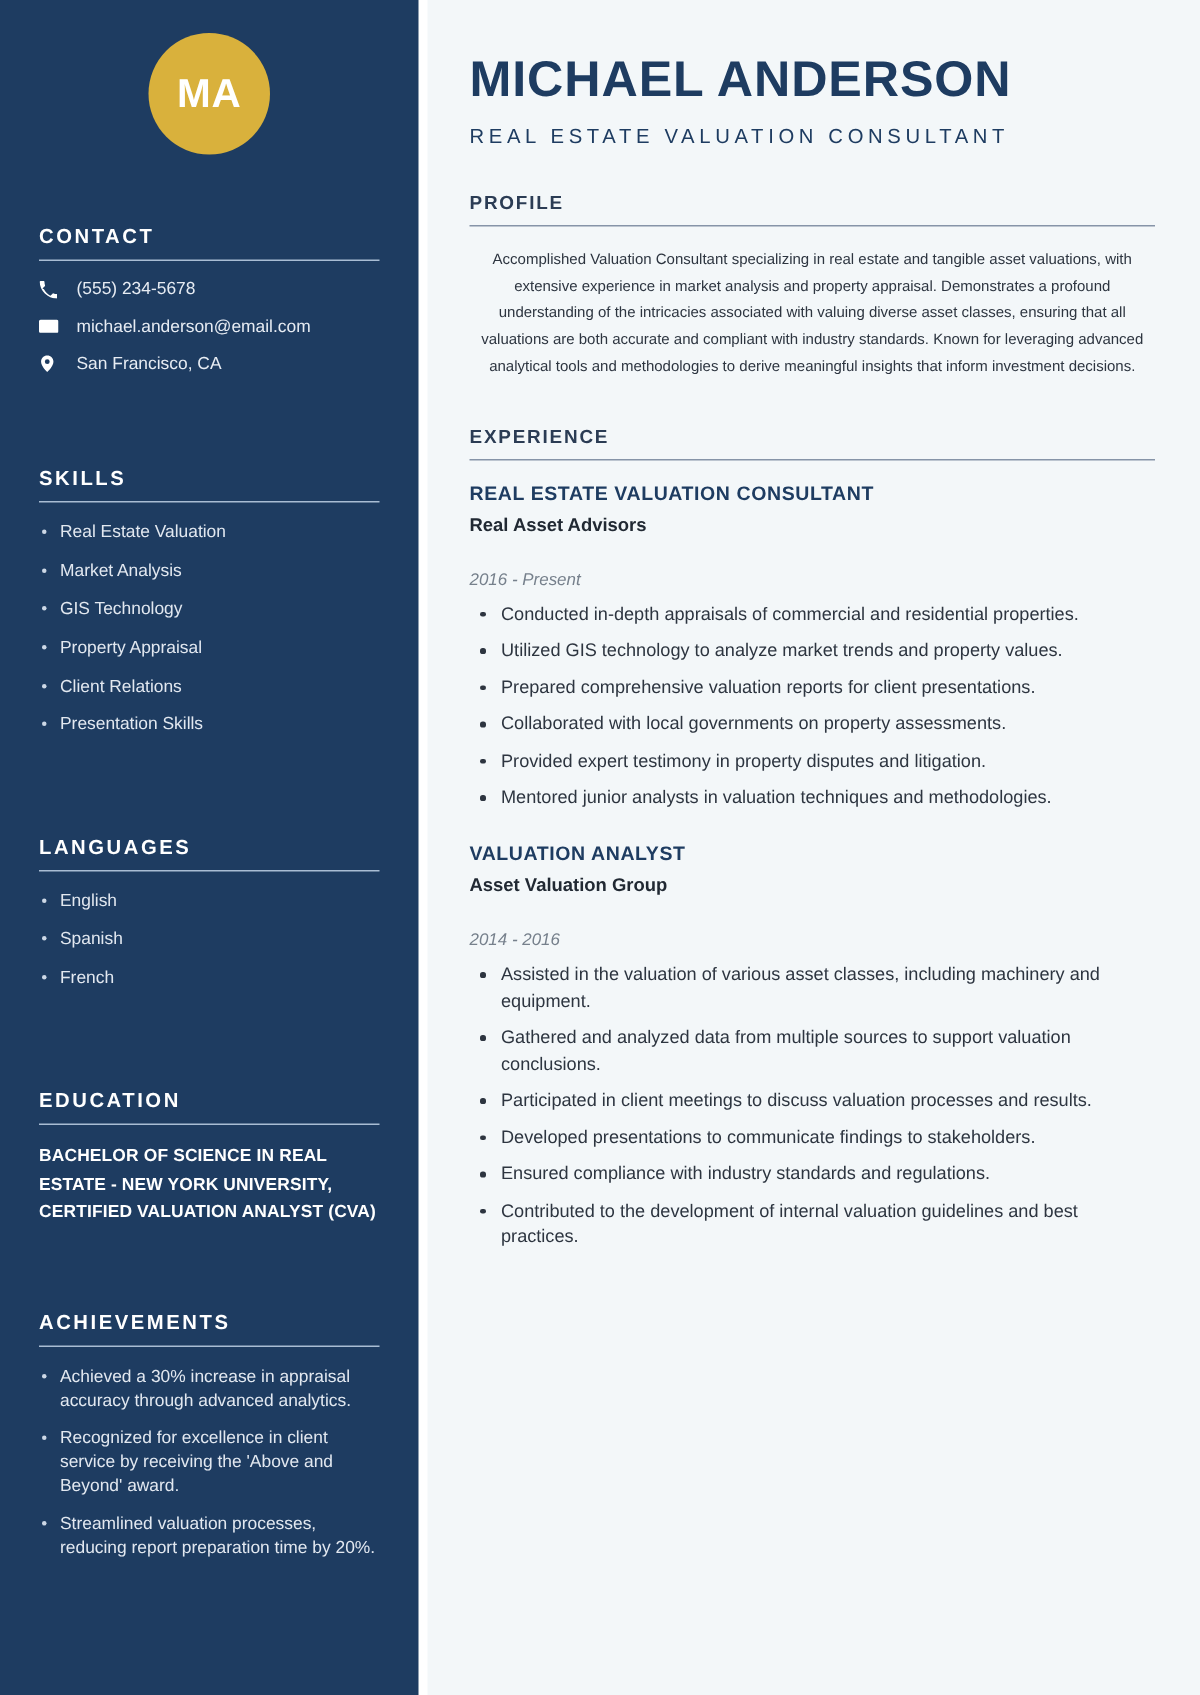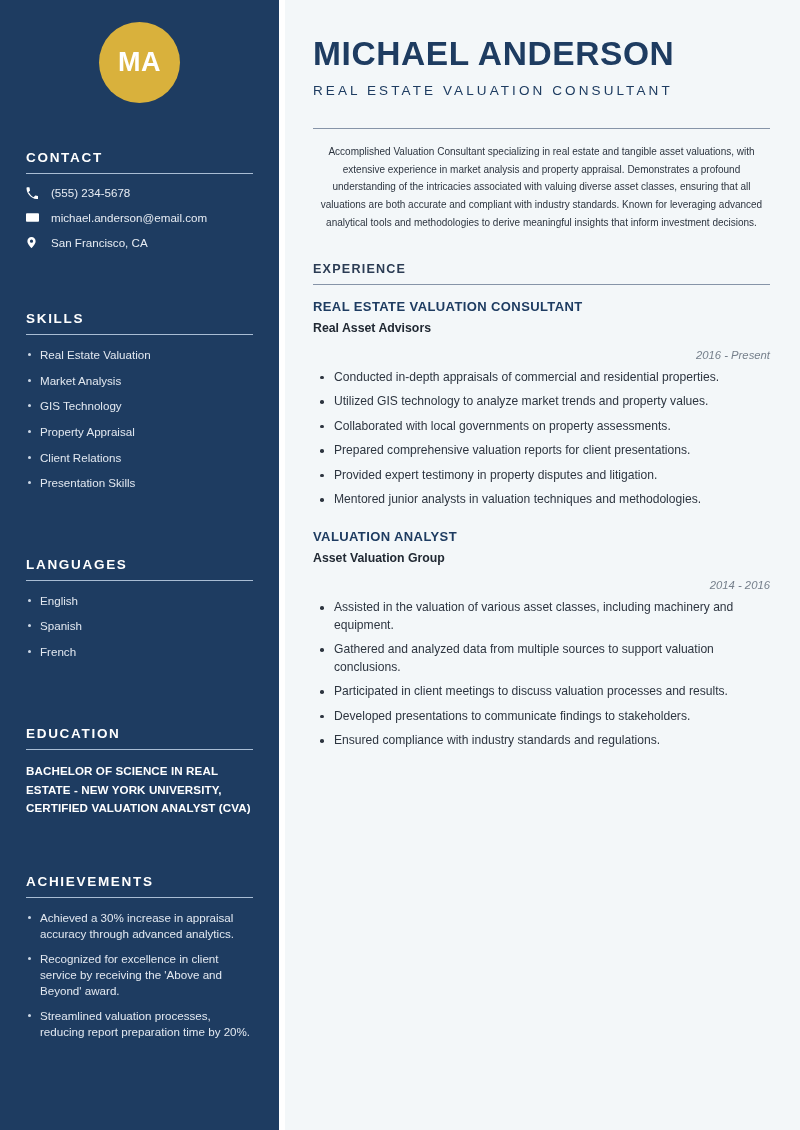--- a/index.html
+++ b/index.html
@@ -200,23 +200,22 @@
     color: #212933;
     font-size: 12.3px;
     font-weight: bold;
     margin-top: 7px;
   }
 
   .exp-dates {
     color: #76808c;
     font-size: 11.3px;
     font-style: italic;
-    margin-top: 14px;
+    margin-top: 24px;
     margin-bottom: 8px;
-    text-align: right;
   }
 
   .exp-bullets { list-style: none; }
 
   .exp-bullets li {
     position: relative;
     padding-left: 21px;
     color: #2d3540;
     font-size: 12.1px;
     line-height: 1.45;
@@ -330,52 +329,54 @@
   </aside>
 
   <div class="sidebar-gap"></div>
 
   <main class="main">
 
     <h1 class="name">MICHAEL ANDERSON</h1>
     <div class="job-sub">REAL ESTATE VALUATION CONSULTANT</div>
 
     <section class="main-section">
+      <div class="main-heading">PROFILE</div>
       <div class="main-rule"></div>
       <p class="profile-text">Accomplished Valuation Consultant specializing in real estate and tangible asset valuations, with extensive experience in market analysis and property appraisal. Demonstrates a profound understanding of the intricacies associated with valuing diverse asset classes, ensuring that all valuations are both accurate and compliant with industry standards. Known for leveraging advanced analytical tools and methodologies to derive meaningful insights that inform investment decisions.</p>
     </section>
 
     <section class="main-section">
       <div class="main-heading">EXPERIENCE</div>
       <div class="main-rule"></div>
 
       <div class="exp-block">
         <div class="exp-title">REAL ESTATE VALUATION CONSULTANT</div>
         <div class="exp-company">Real Asset Advisors</div>
         <div class="exp-dates">2016 - Present</div>
         <ul class="exp-bullets">
           <li>Conducted in-depth appraisals of commercial and residential properties.</li>
           <li>Utilized GIS technology to analyze market trends and property values.</li>
+          <li>Prepared comprehensive valuation reports for client presentations.</li>
           <li>Collaborated with local governments on property assessments.</li>
-          <li>Prepared comprehensive valuation reports for client presentations.</li>
           <li>Provided expert testimony in property disputes and litigation.</li>
           <li>Mentored junior analysts in valuation techniques and methodologies.</li>
         </ul>
       </div>
 
       <div class="exp-block">
         <div class="exp-title">VALUATION ANALYST</div>
         <div class="exp-company">Asset Valuation Group</div>
         <div class="exp-dates">2014 - 2016</div>
         <ul class="exp-bullets">
           <li>Assisted in the valuation of various asset classes, including machinery and equipment.</li>
           <li>Gathered and analyzed data from multiple sources to support valuation conclusions.</li>
           <li>Participated in client meetings to discuss valuation processes and results.</li>
           <li>Developed presentations to communicate findings to stakeholders.</li>
           <li>Ensured compliance with industry standards and regulations.</li>
+          <li>Contributed to the development of internal valuation guidelines and best practices.</li>
         </ul>
       </div>
 
     </section>
 
   </main>
 
 </div>
 
 </body></html>

